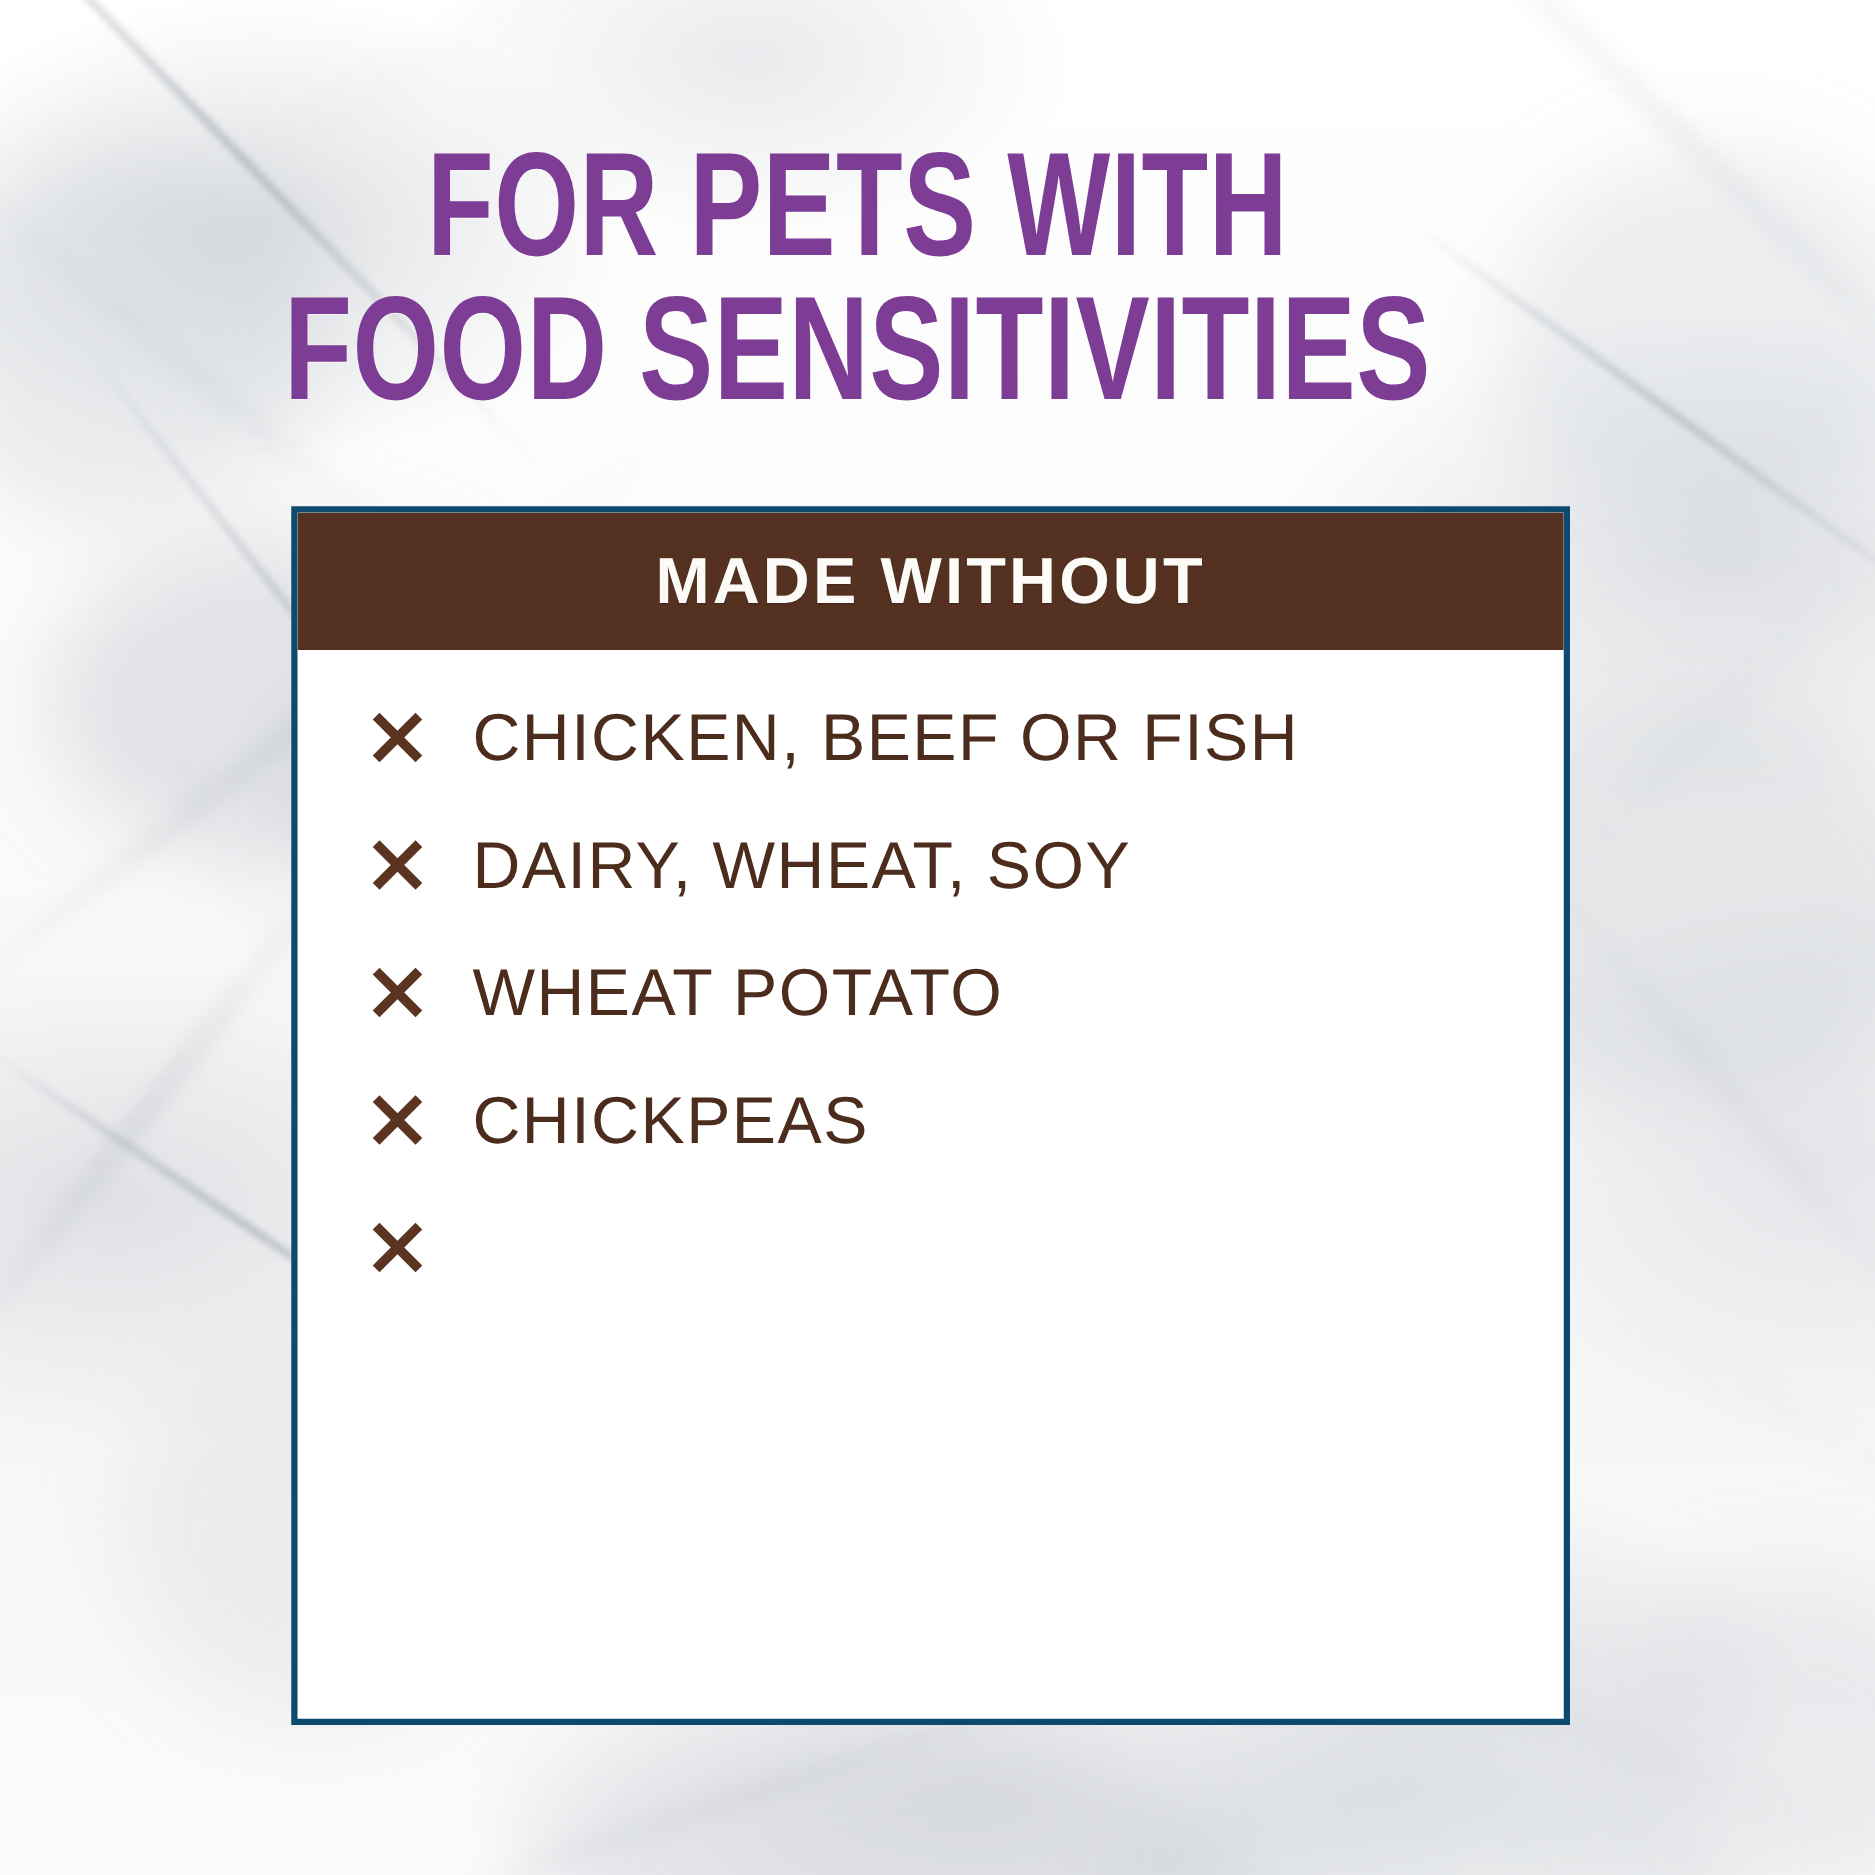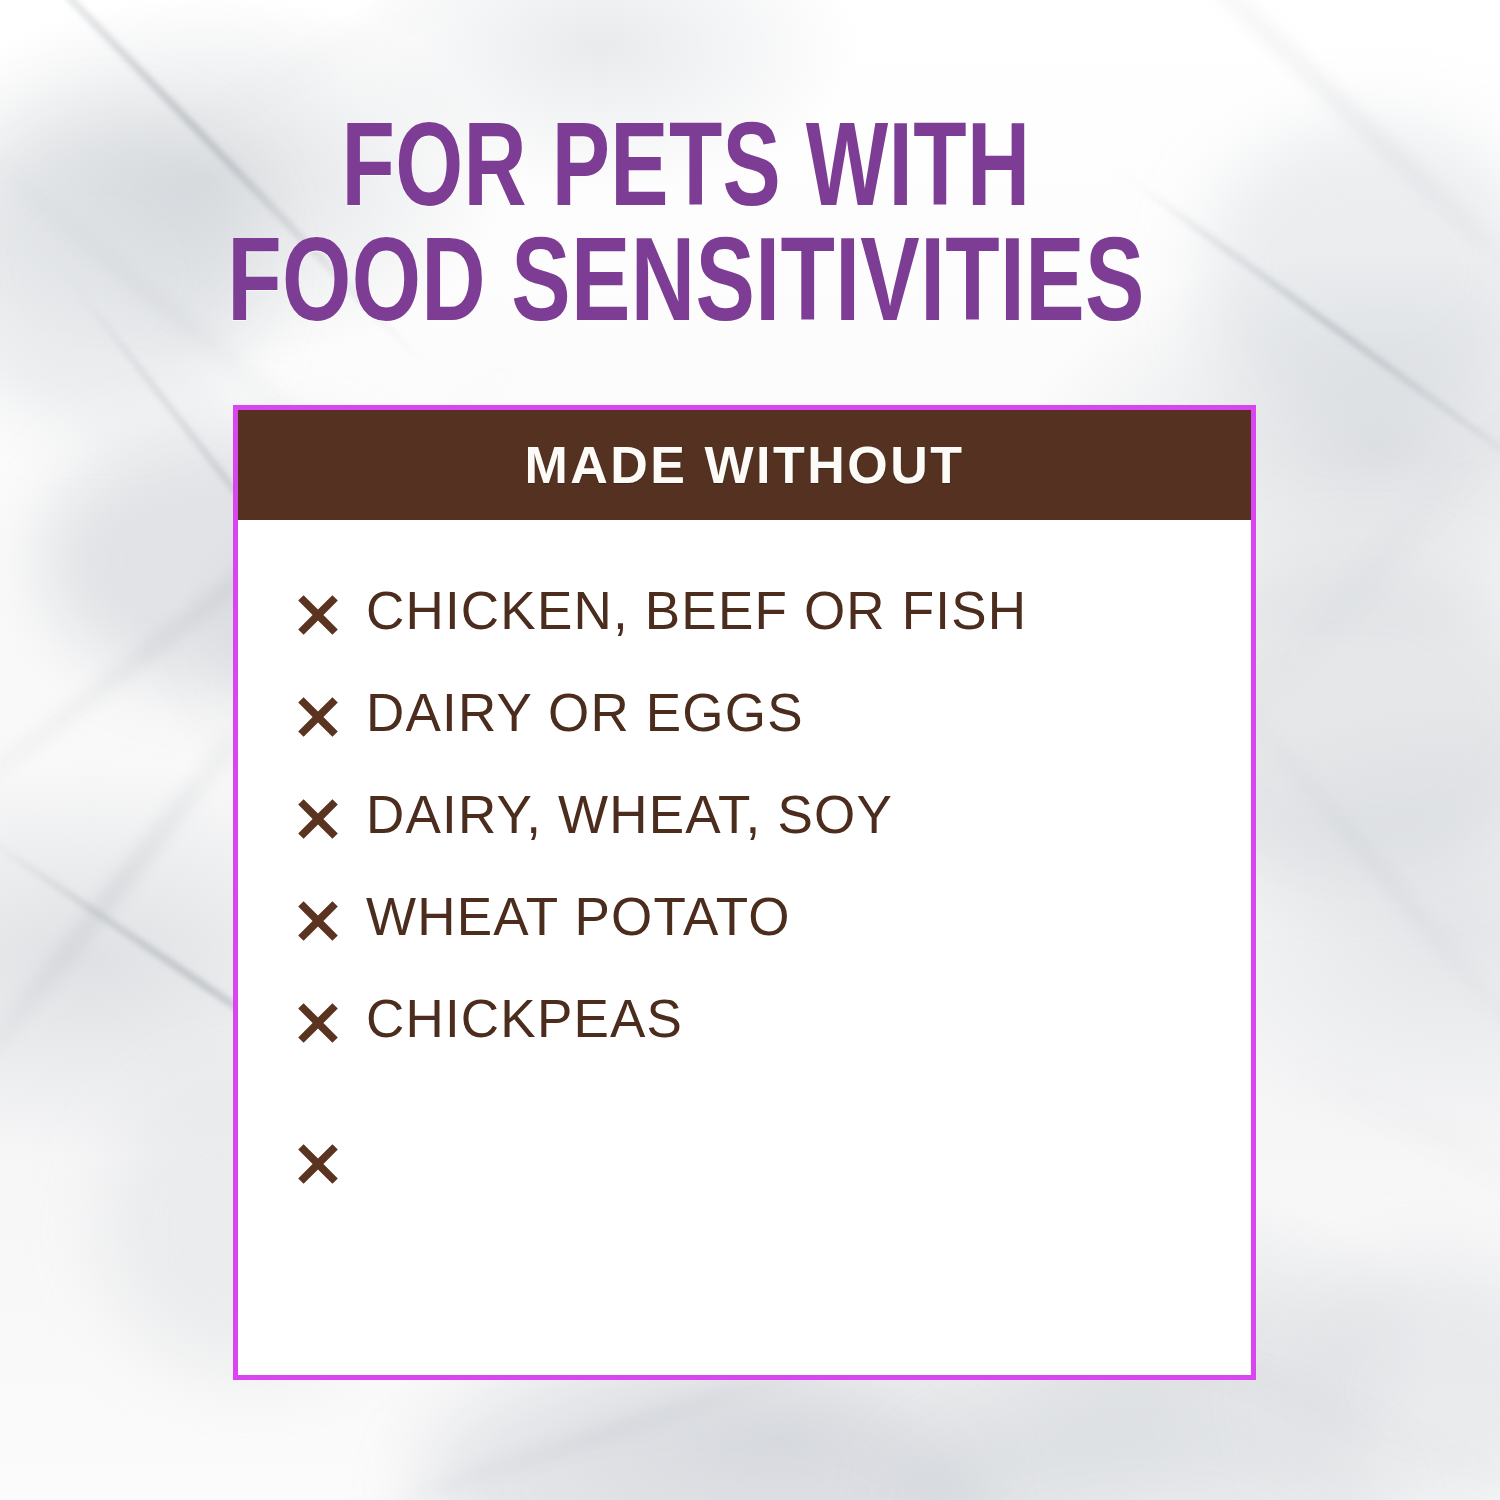--- a/index.html
+++ b/index.html
@@ -106,21 +106,21 @@
   }
 
   
   .card {
     position: absolute;
     left: 233px;
     top: 405px;
     width: 1023px;
     height: 975px;
     box-sizing: border-box;
-    border: 5px solid #d946ef;
+    border: 5px solid #0c4a6e;
     background: #FFFFFF;
     overflow: hidden;
   }
   .card-header {
     height: 110px;
     background: #543121;
     display: flex;
     align-items: center;
     justify-content: center;
   }
@@ -138,22 +138,23 @@
   .card-body {
     padding: 40px 0 0 58px;
   }
   .excl-list {
     list-style: none;
     margin: 0;
     padding: 0;
   }
   .excl-item {
     display: flex;
-    align-items: center;
+    align-items: flex-start;
     height: 102px;
+    gap: 12px;
   }
   .excl-item.two-line {
     height: 180px;
   }
   .x-icon {
     flex: 0 0 auto;
     width: 44px;
     margin-right: 26px;
     margin-top: 8px;
     display: block;
@@ -218,28 +219,20 @@
               </svg>
             </span>
             <span class="excl-text">CHICKEN, BEEF OR FISH</span>
           </li>
           <li class="excl-item">
             <span class="x-icon">
               <svg width="44" height="44" viewBox="0 0 44 44" aria-hidden="true">
                 <path fill="#5A3420" d="M7.6 2.2 L22 16.6 L36.4 2.2 L41.8 7.6 L27.4 22 L41.8 36.4 L36.4 41.8 L22 27.4 L7.6 41.8 L2.2 36.4 L16.6 22 L2.2 7.6 Z"></path>
               </svg>
             </span>
-            <span class="excl-text">DAIRY OR EGGS</span>
-          </li>
-          <li class="excl-item">
-            <span class="x-icon">
-              <svg width="44" height="44" viewBox="0 0 44 44" aria-hidden="true">
-                <path fill="#5A3420" d="M7.6 2.2 L22 16.6 L36.4 2.2 L41.8 7.6 L27.4 22 L41.8 36.4 L36.4 41.8 L22 27.4 L7.6 41.8 L2.2 36.4 L16.6 22 L2.2 7.6 Z"></path>
-              </svg>
-            </span>
             <span class="excl-text">DAIRY, WHEAT, SOY</span>
           </li>
           <li class="excl-item">
             <span class="x-icon">
               <svg width="44" height="44" viewBox="0 0 44 44" aria-hidden="true">
                 <path fill="#5A3420" d="M7.6 2.2 L22 16.6 L36.4 2.2 L41.8 7.6 L27.4 22 L41.8 36.4 L36.4 41.8 L22 27.4 L7.6 41.8 L2.2 36.4 L16.6 22 L2.2 7.6 Z"></path>
               </svg>
             </span>
             <span class="excl-text">WHEAT POTATO</span>
           </li>

